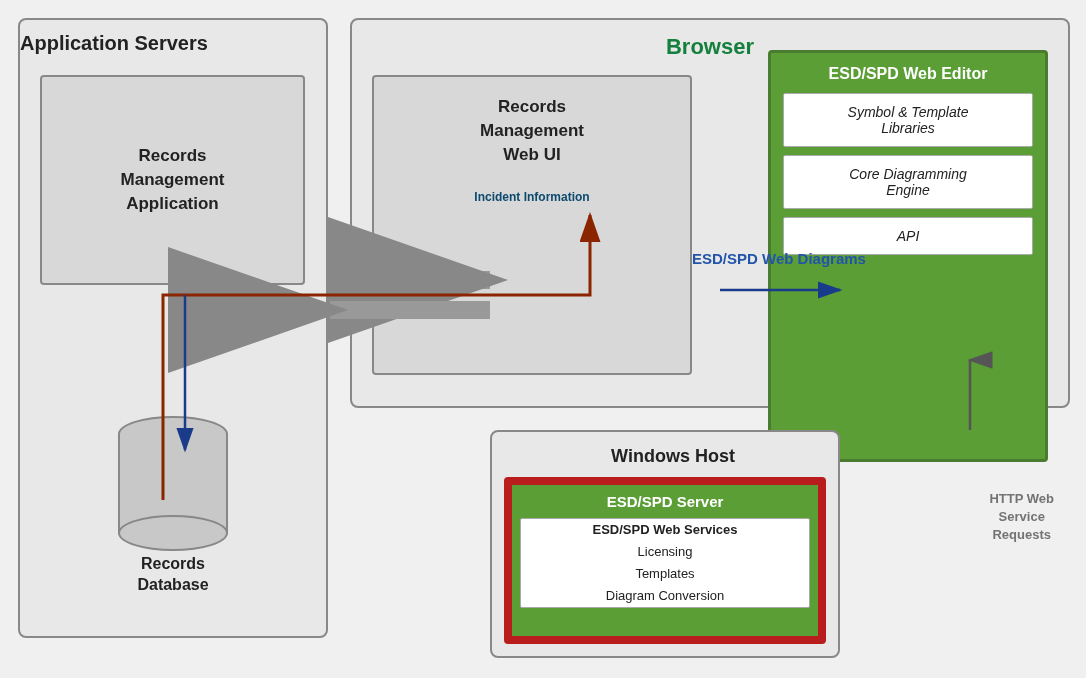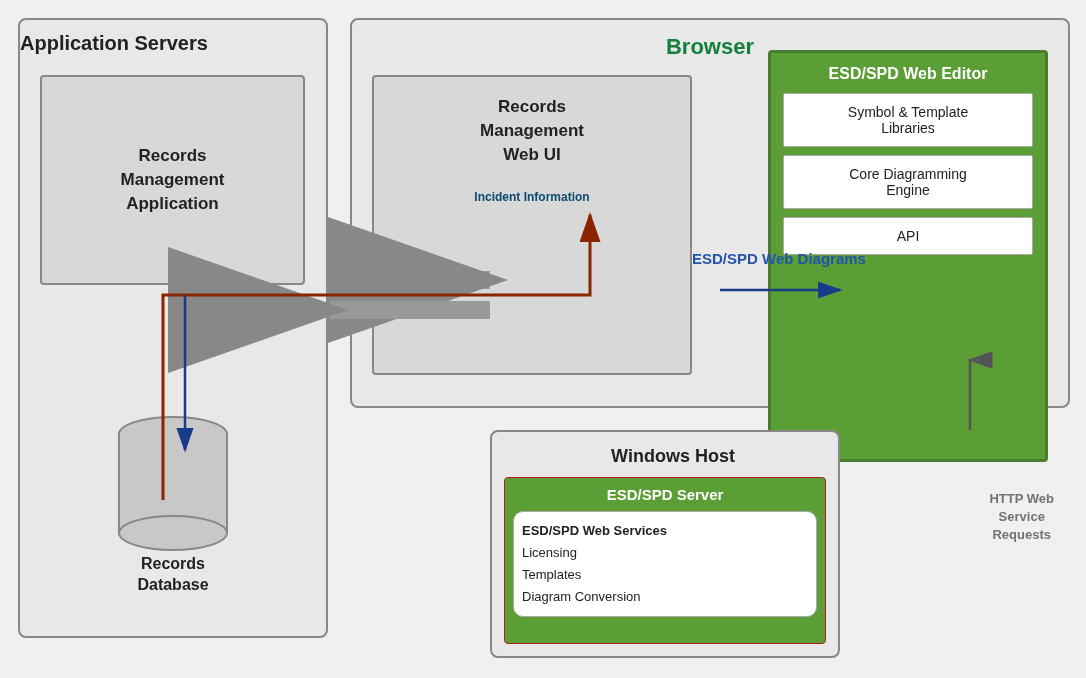--- a/index.html
+++ b/index.html
@@ -200,20 +200,21 @@
 
     .esd-component-box {
       background: #ffffff;
       border: 1px solid #aaa;
       margin: 0 12px 8px 12px;
       padding: 10px 8px;
       text-align: center;
       font-size: 14px;
       color: #222;
       border-radius: 2px;
+      font-style: italic;
     }
 
     
     .esd-web-diagrams-label {
       position: absolute;
       top: 200px;
       left: 345px;
       font-size: 15px;
       font-weight: bold;
       color: #2255aa;
@@ -240,41 +241,41 @@
       padding-left: 16px;
     }
 
     
     .esd-server-box {
       position: absolute;
       top: 45px;
       left: 12px;
       right: 12px;
       bottom: 12px;
-      border: 1px solid #b91c1c;
+      border: 8px solid #b91c1c;
       background: #5a9e35;
       border-radius: 4px;
       padding: 8px;
     }
 
     .esd-server-title {
       text-align: center;
       font-size: 15px;
       font-weight: bold;
       color: #ffffff;
       margin-bottom: 8px;
     }
 
     .esd-server-inner {
       background: #ffffff;
       border: 1px solid #aaa;
-      border-radius: 10px;
-      padding: 8px;
+      border-radius: 2px;
       font-size: 13px;
       color: #222;
+      text-align: center;
       line-height: 1.7;
     }
 
     .esd-web-services-label {
       font-weight: bold;
       font-size: 13px;
     }
 
     
     .http-label {

